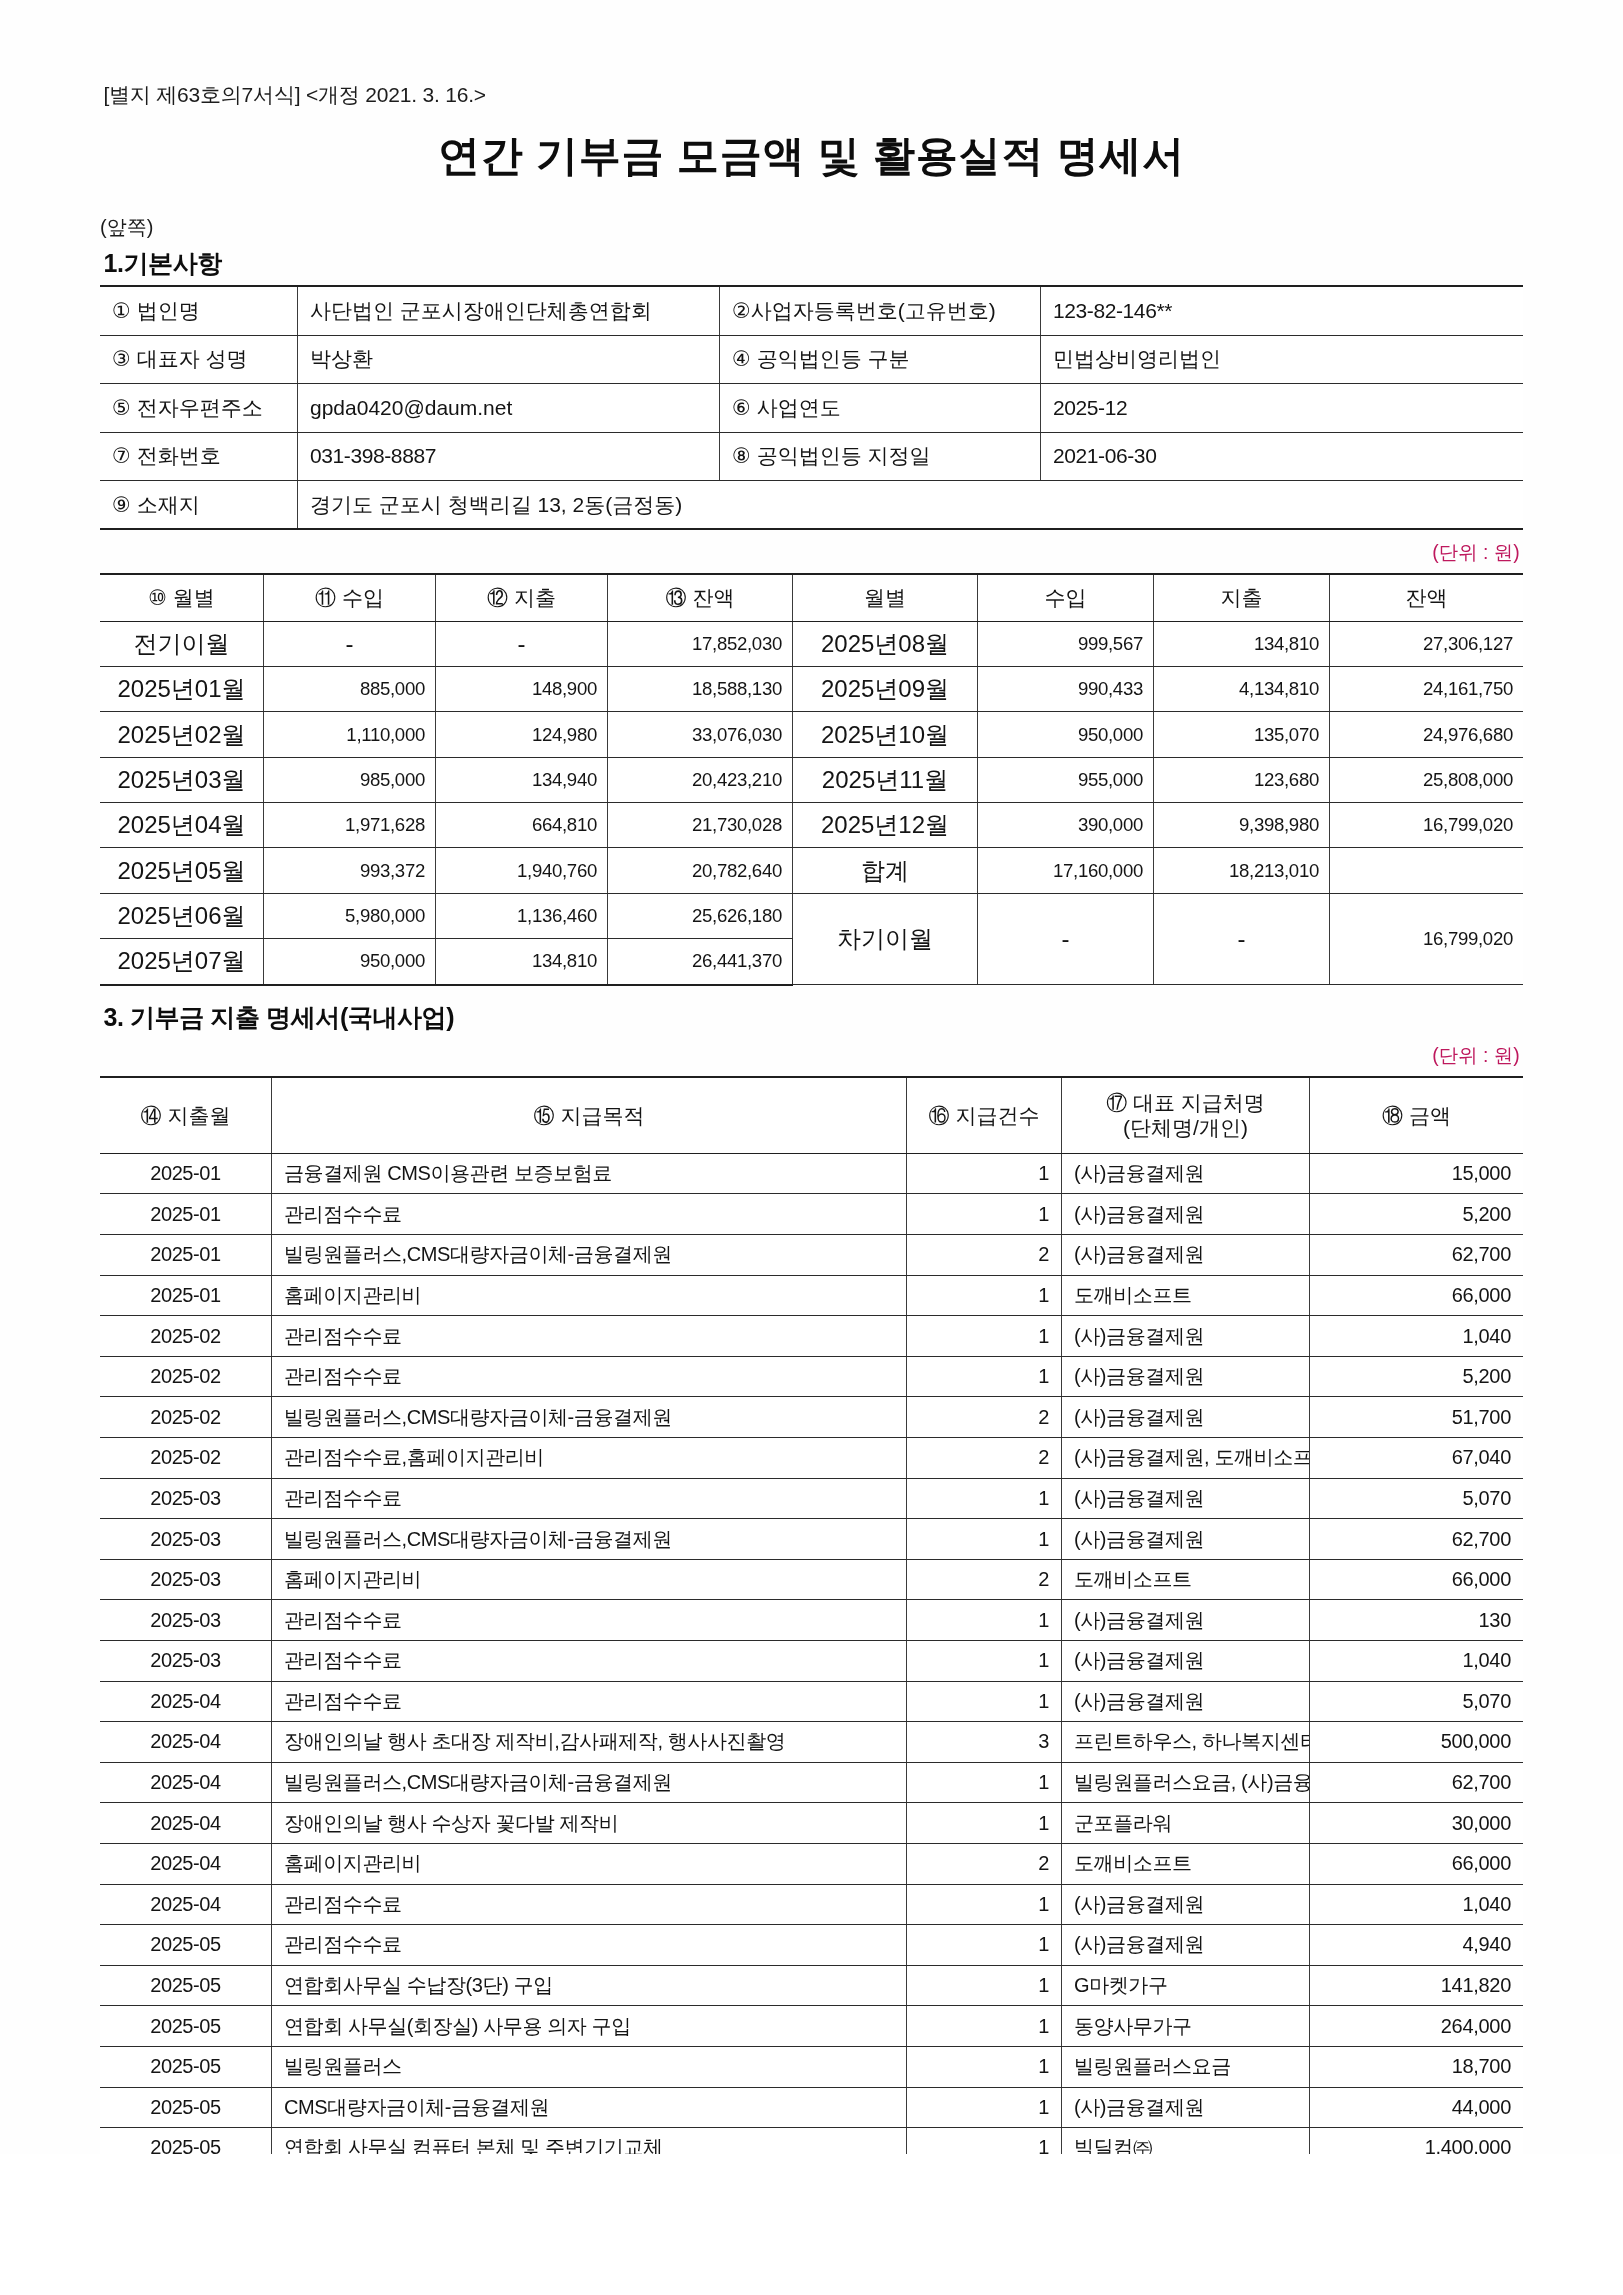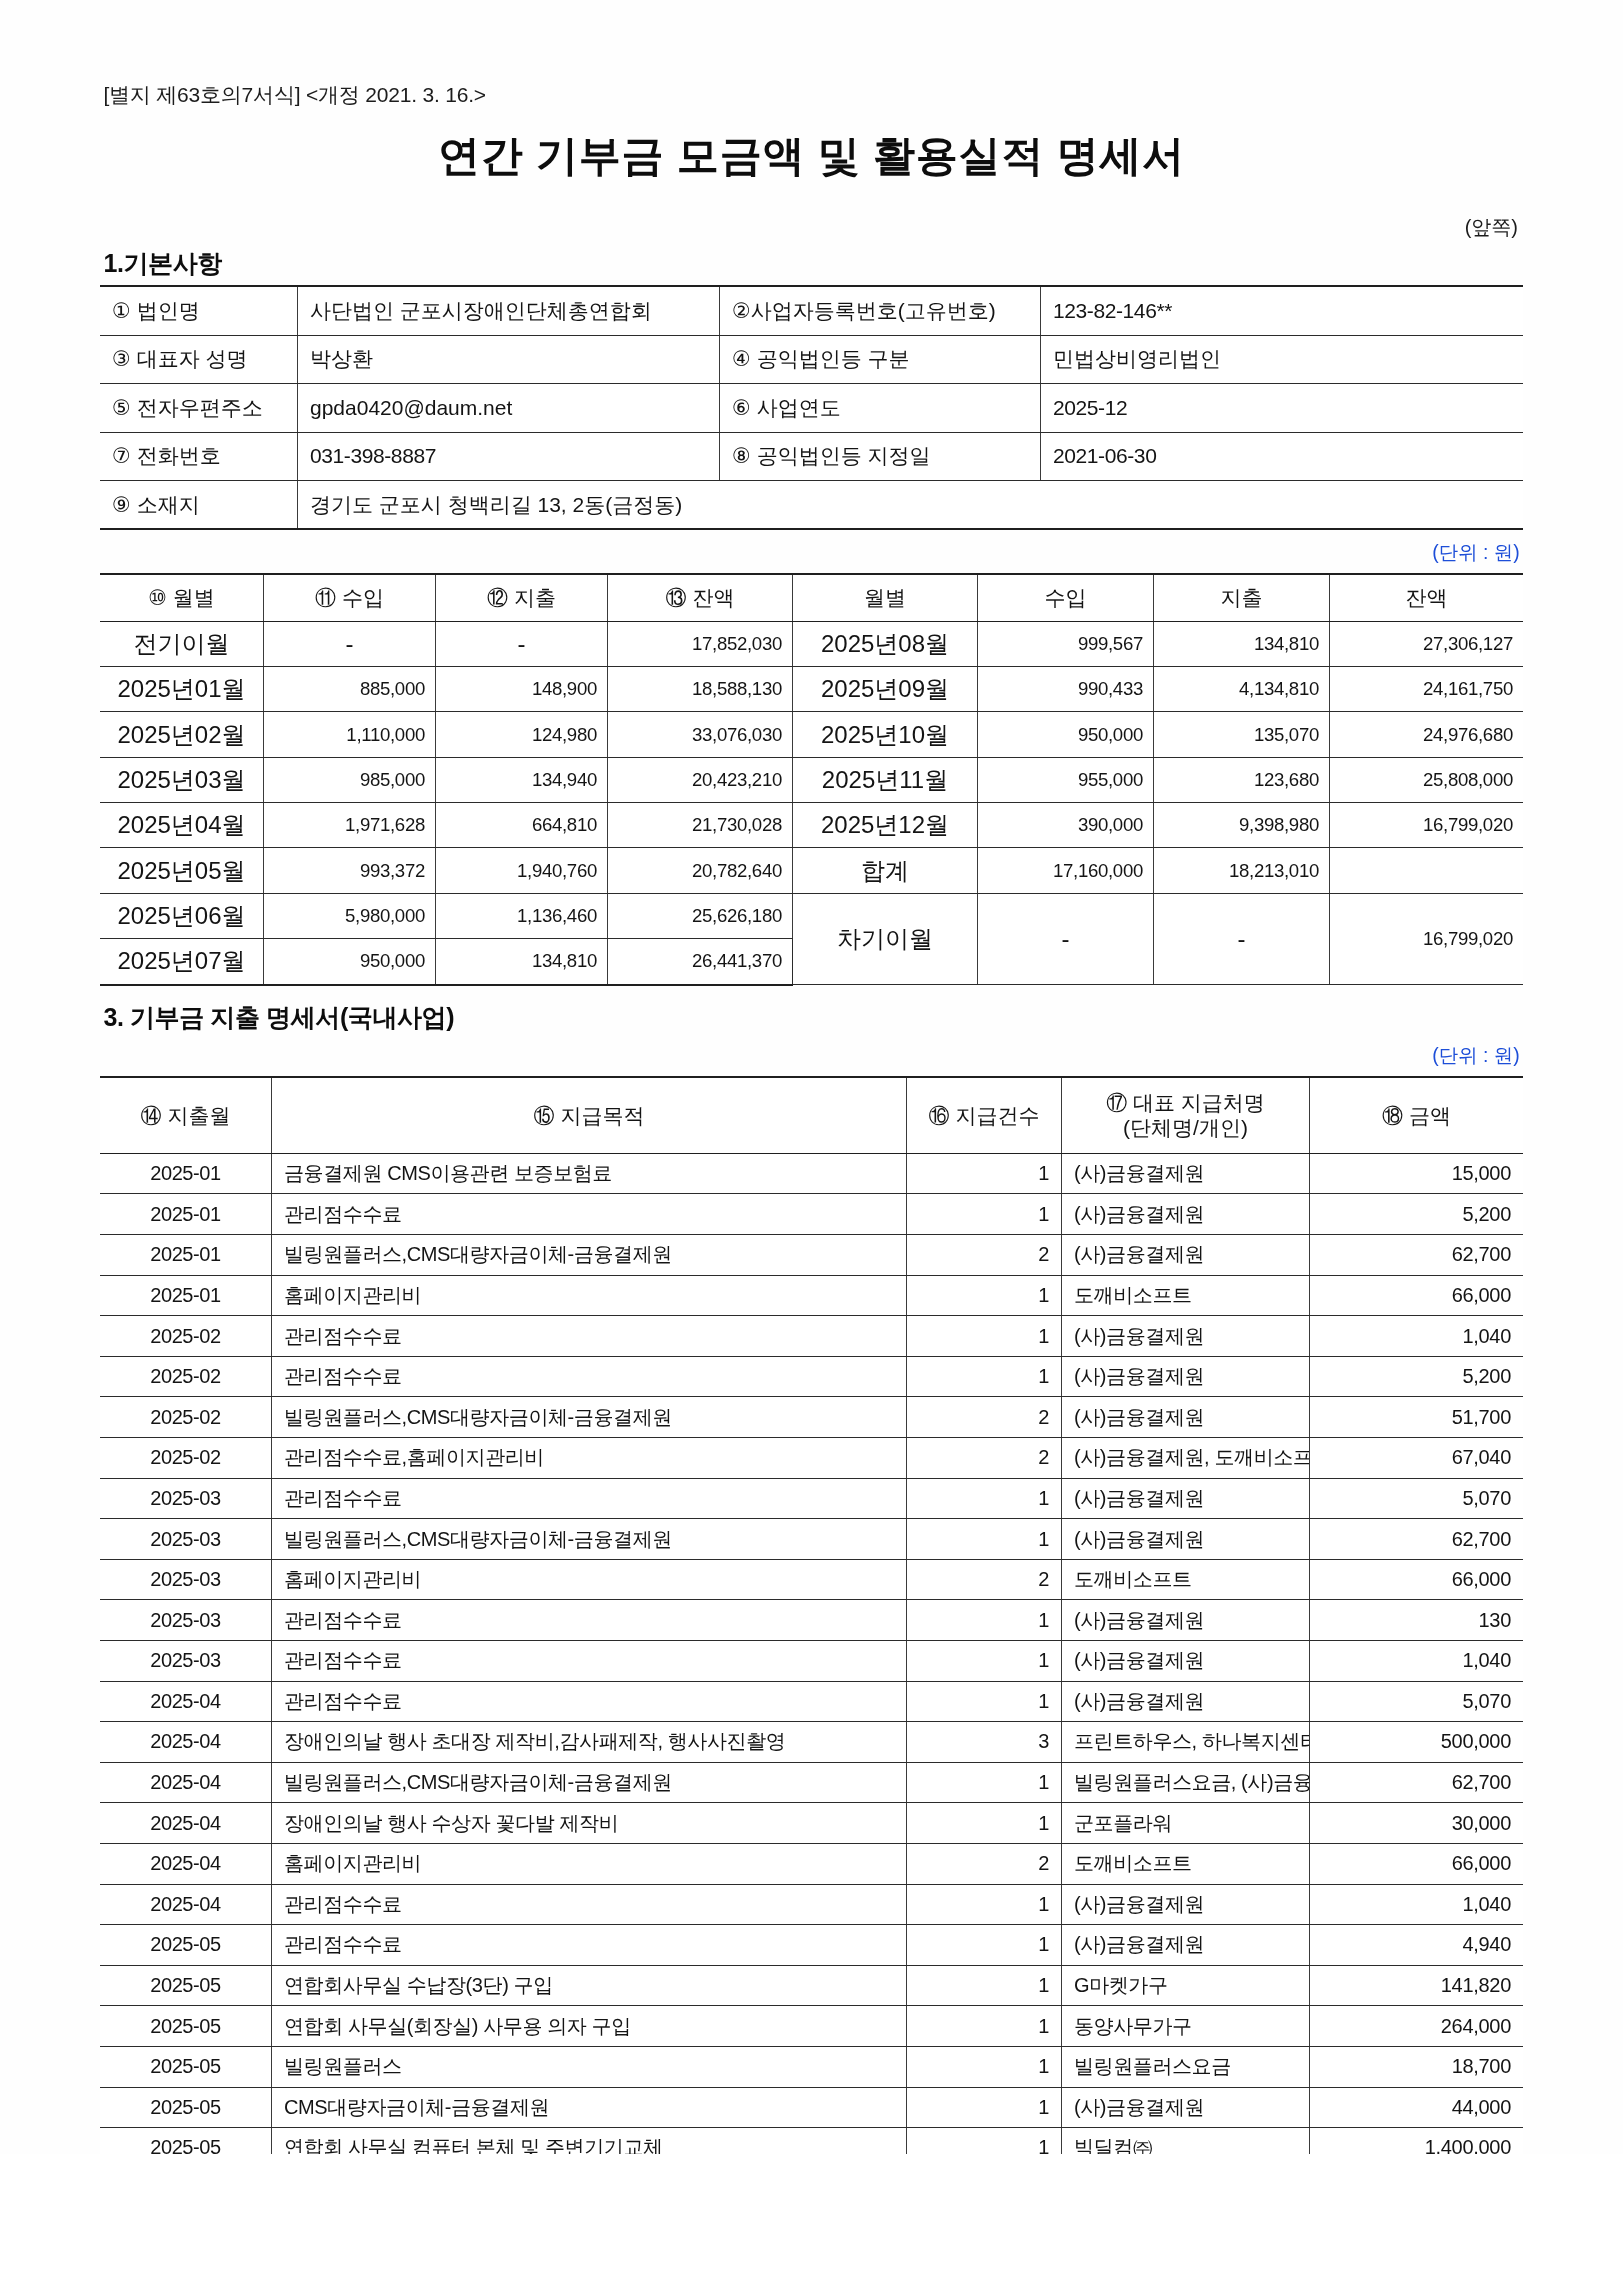--- a/index.html
+++ b/index.html
@@ -33,39 +33,38 @@
   }
   .doc-title {
     text-align: center;
     font-size: 42px;
     font-weight: bold;
     letter-spacing: 0.8px;
     margin: 18.6px 0 0 0;
     color: #0d0d0d;
   }
   .side-note {
-    text-align: right;
     font-size: 20px;
     margin: 30px 5px 0 0;
     color: #1c1c1c;
   }
 
   
   .sec-heading {
     font-size: 25px;
     font-weight: bold;
     margin: 6.8px 0 5px 3.4px;
     letter-spacing: -0.4px;
     color: #0d0d0d;
   }
   .unit-note {
     text-align: right;
     font-size: 19.4px;
     margin: 8.5px 3.4px 6.8px 0;
-    color: #1d4ed8;
+    color: #be185d;
   }
 
   
   table {
     border-collapse: collapse;
     width: 100%;
     table-layout: fixed;
   }
   table td, table th {
     border-top: 1.4px solid #2b2b2b;

